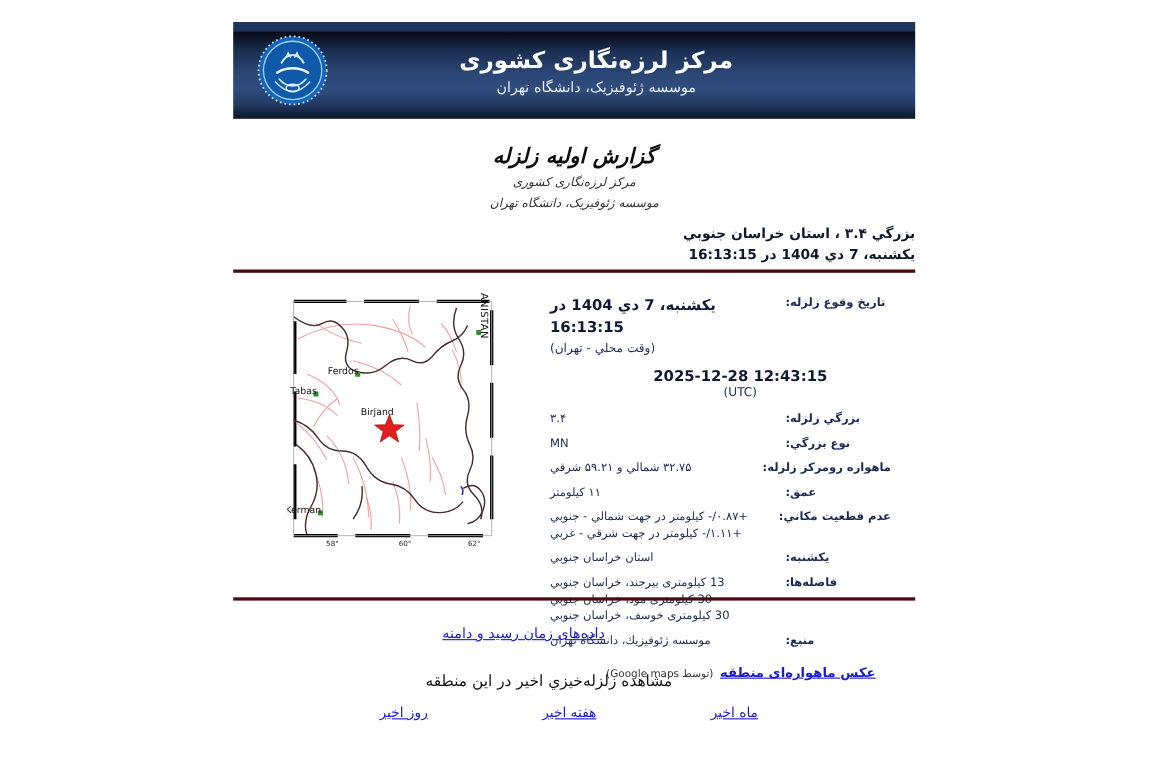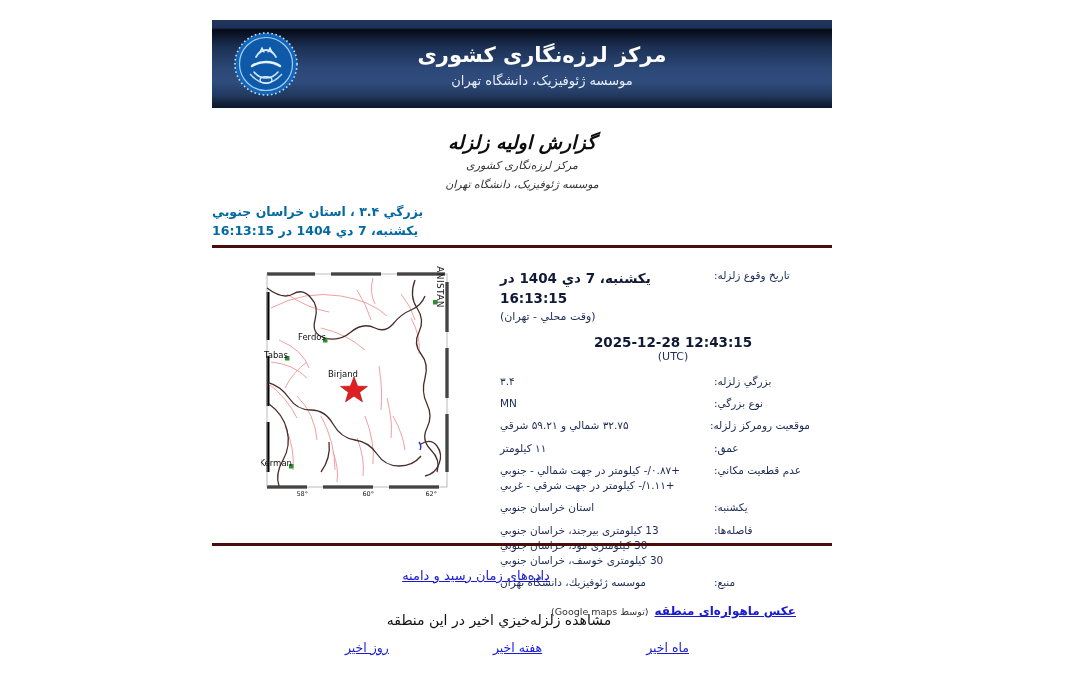--- a/index.html
+++ b/index.html
@@ -90,23 +90,23 @@
     color: #333;
     line-height: 1.55;
     margin-top: 2px;
   }
 
   .event-head {
     position: absolute;
     left: 212px;
     top: 202px;
     width: 620px;
-    text-align: left;
+    text-align: right;
     direction: rtl;
-    color: #0369a1;
+    color: #0f172a;
     font-size: 12.5px;
     font-weight: bold;
     line-height: 1.55;
   }
 
   hr.rule {
     position: absolute;
     left: 212px;
     width: 620px;
     height: 0;
@@ -138,21 +138,21 @@
   }
   .info-row {
     display: flex;
     flex-direction: row;
     align-items: flex-start;
     margin-bottom: 7px;
   }
   .info-label {
     flex: 0 0 96px;
     text-align: left;
-    font-weight: normal;
+    font-weight: bold;
     color: #1b2a55;
     padding-left: 6px;
     line-height: 1.45;
     white-space: nowrap;
   }
   .info-value {
     flex: 1 1 auto;
     text-align: left;
     color: #1b2a55;
     line-height: 1.45;
@@ -393,21 +393,21 @@
     <div class="info-label">بزرگي زلزله:</div>
     <div class="info-value">۳.۴</div>
   </div>
 
   <div class="info-row">
     <div class="info-label">نوع بزرگي:</div>
     <div class="info-value">MN</div>
   </div>
 
   <div class="info-row">
-    <div class="info-label">موقعيت رومركز زلزله:</div>
+    <div class="info-label">ماهواره رومركز زلزله:</div>
     <div class="info-value">۳۲.۷۵ شمالي و ۵۹.۲۱ شرقي</div>
   </div>
 
   <div class="info-row">
     <div class="info-label">عمق:</div>
     <div class="info-value">۱۱ كیلومتر</div>
   </div>
 
   <div class="info-row">
     <div class="info-label">عدم قطعيت مكاني:</div>

